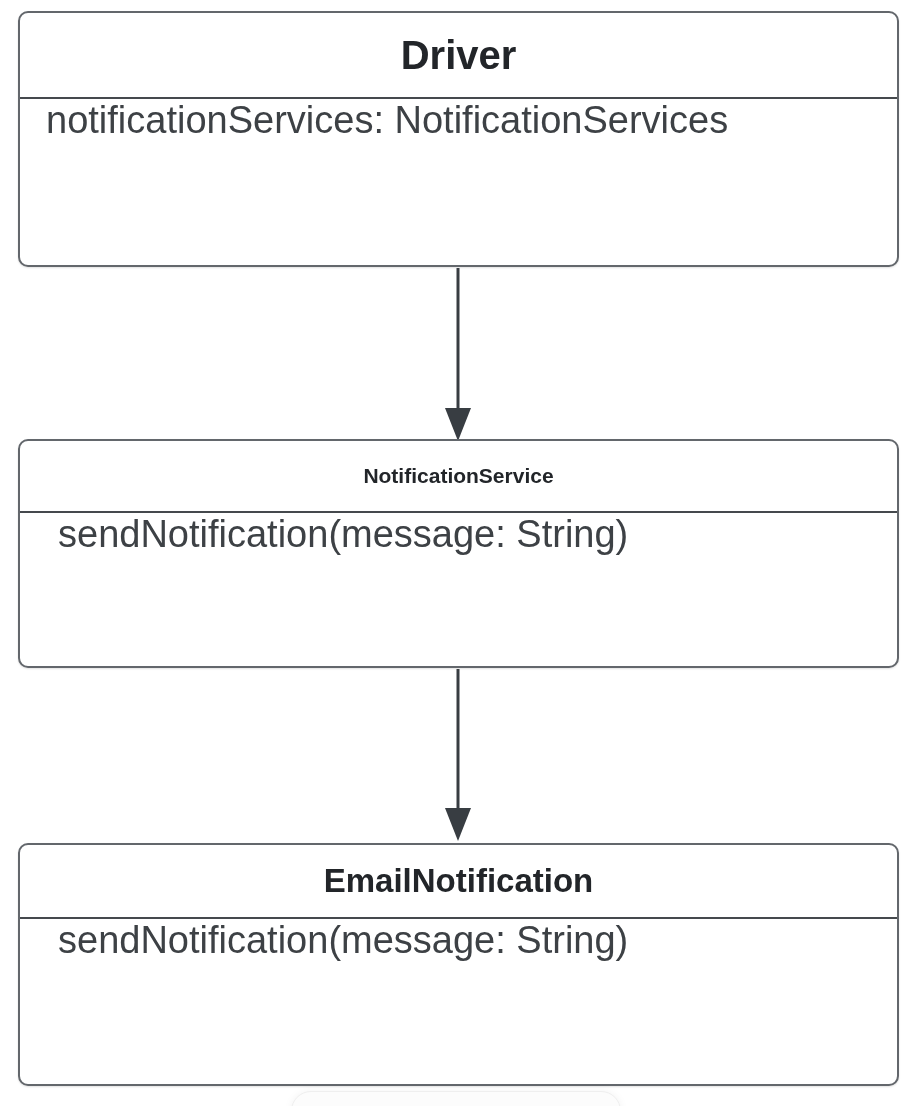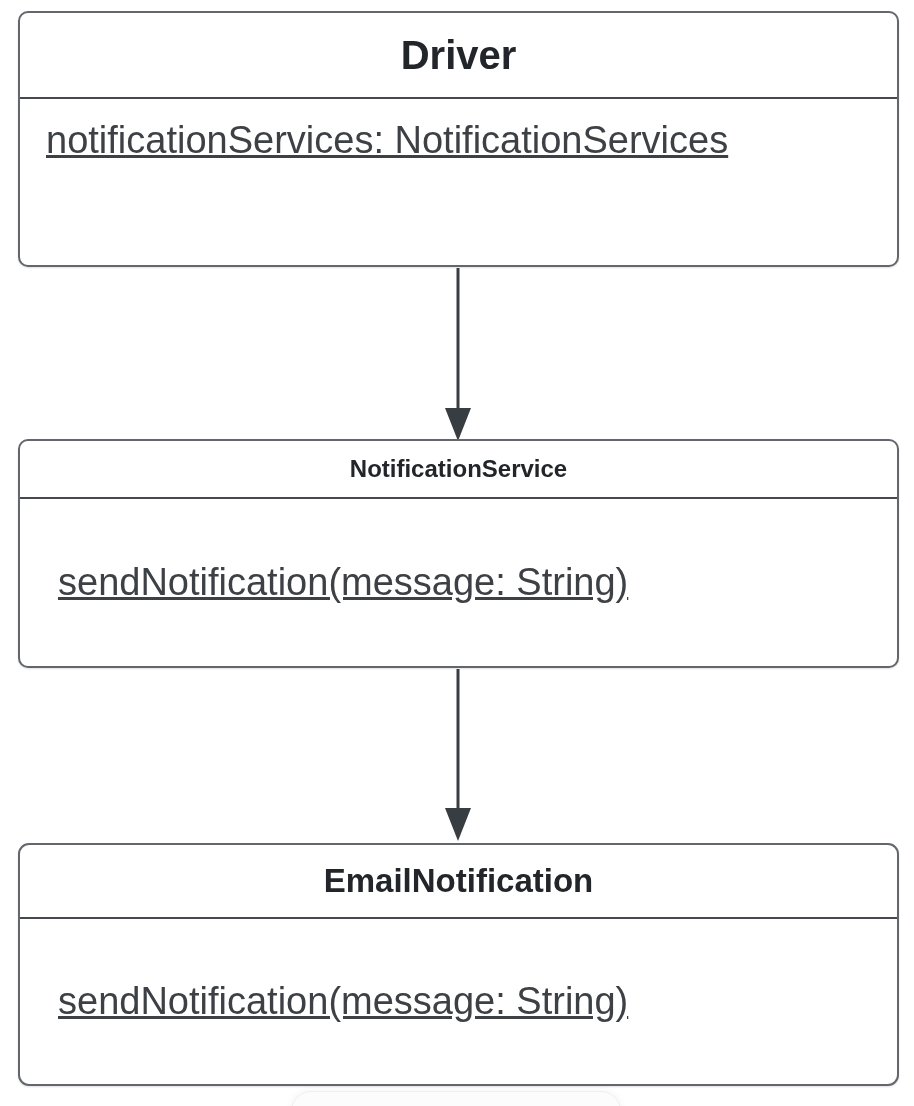--- a/index.html
+++ b/index.html
@@ -36,40 +36,39 @@
     display: flex;
     align-items: center;
     justify-content: center;
     font-weight: bold;
     color: var(--title-text);
     flex: 0 0 auto;
   }
   .uml-compartment {
     border-top: 2px solid var(--divider);
     display: flex;
-    align-items: center;
+    align-items: flex-start;
     color: var(--member-text);
     flex: 1 1 auto;
-    text-decoration: underline;
   }
   .member-line { white-space: nowrap; }
 
   
   #class-driver { top: 11px; height: 256px; }
   #class-driver .uml-title { height: 84px; font-size: 40px; }
   #class-driver .uml-compartment { padding-left: 26px; font-size: 38px; }
   #class-driver .comp-attrs { flex: 0 0 84px; }
 
   
   #class-notification-service { top: 439px; height: 229px; }
-  #class-notification-service .uml-title { height: 56px; font-size: 24px; }
+  #class-notification-service .uml-title { height: 70px; font-size: 21px; }
   #class-notification-service .uml-compartment { padding-left: 38px; font-size: 38px; }
 
   
-  #class-email-notification { top: 843px; height: 243px; border-radius: 11px; }
+  #class-email-notification { top: 843px; height: 243px; }
   #class-email-notification .uml-title { height: 72px; font-size: 33px; }
   #class-email-notification .uml-compartment { padding-left: 38px; font-size: 38px; }
 
   svg.connector-layer {
     position: absolute; inset: 0;
     width: 914px; height: 1106px;
     pointer-events: none;
   }
   svg.connector-layer g { pointer-events: all; }
   .connector-line { stroke: var(--arrow); stroke-width: 3; fill: none; }

